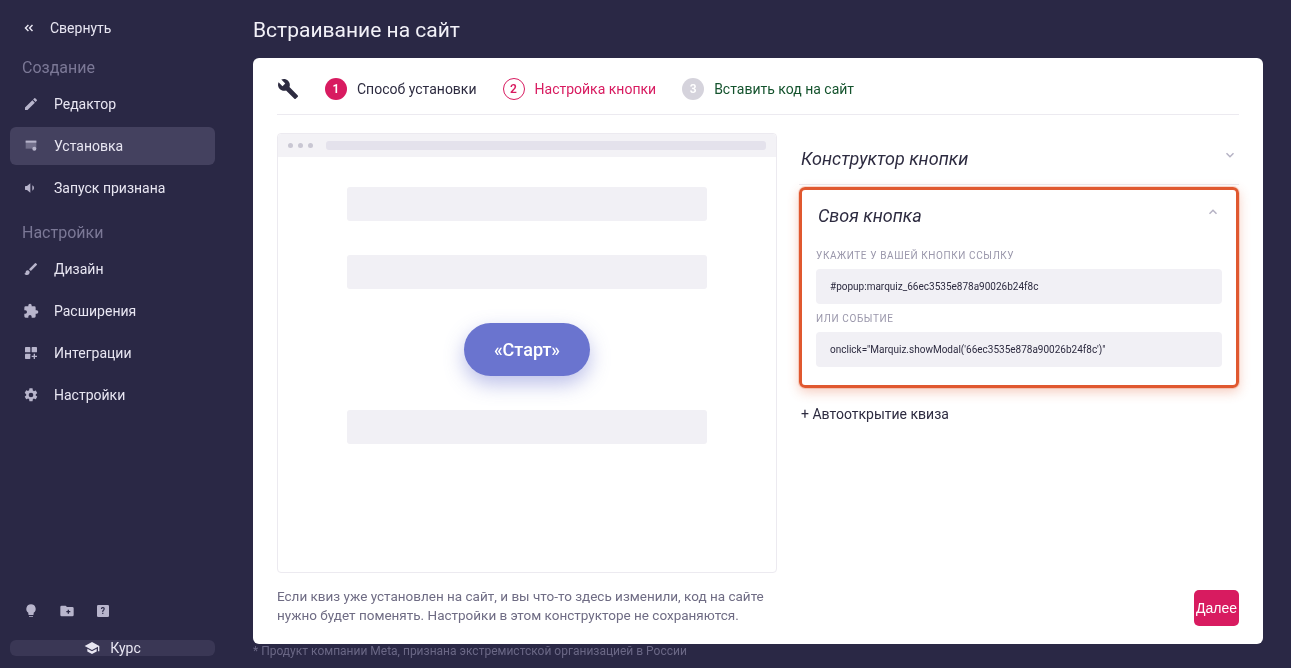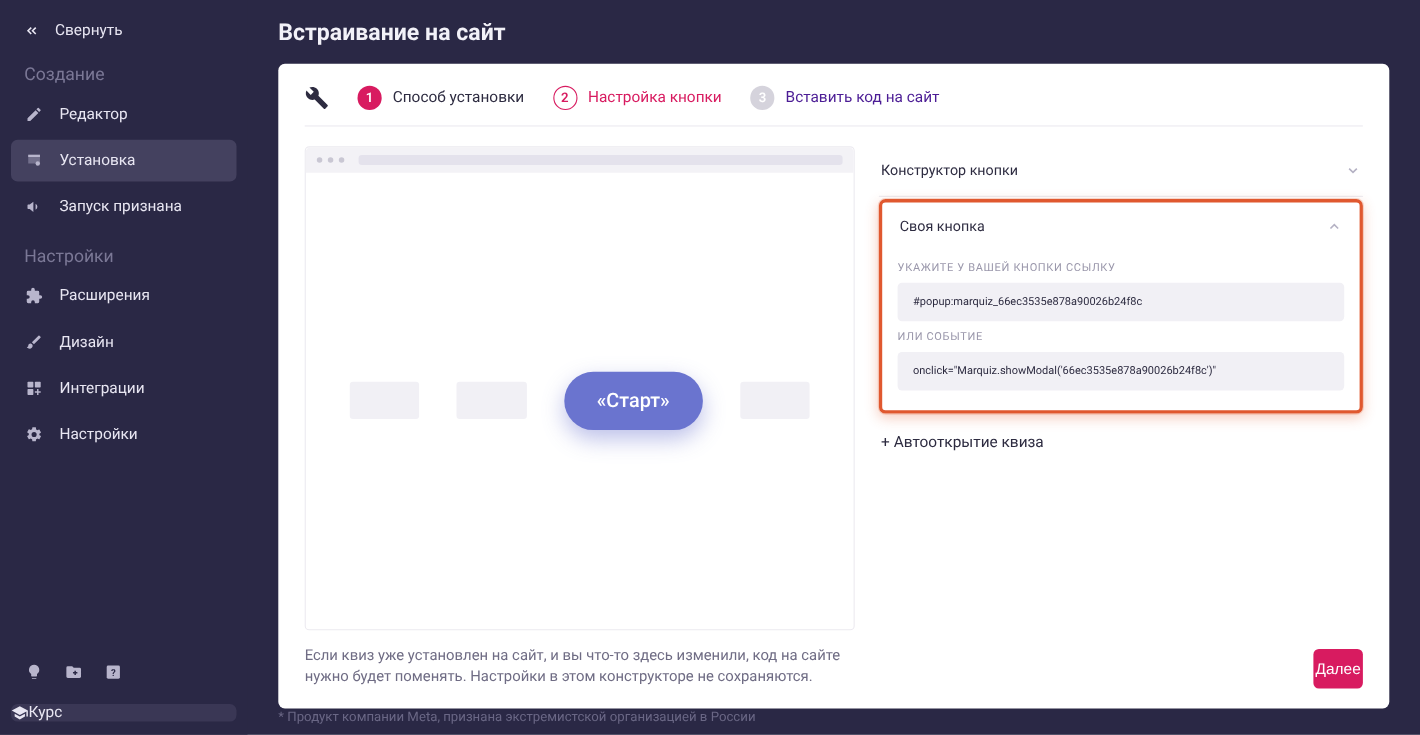--- a/index.html
+++ b/index.html
@@ -70,36 +70,37 @@
     height: 18px;
     color: #b8b5cc;
     cursor: pointer;
     display:flex;align-items:center;justify-content:center;
   }
   .course-btn {
     background: #3a3755;
     border-radius: 6px;
     display: flex;
     align-items: center;
-    justify-content: flex-start;
+    justify-content: center;
+    gap: 10px;
     color: #e8e6f2;
     font-size: 14px;
     margin-top: 10px;
     cursor: pointer;
   }
   .main {
     flex: 1;
     padding: 18px 28px 10px;
     display: flex;
     flex-direction: column;
     overflow: hidden;
   }
   .page-title {
     font-size: 21px;
-    font-weight: 700;
+    font-weight: 400;
     color: #f2f1f8;
     margin-bottom: 16px;
   }
   .card {
     background: #fff;
     border-radius: 6px;
     flex: 1;
     color: #2d2b40;
     padding: 20px 24px 18px;
     display: flex;
@@ -127,21 +128,21 @@
     width: 22px; height: 22px;
     border-radius: 50%;
     display: flex; align-items: center; justify-content: center;
     font-size: 12px; font-weight: 600;
   }
   .step.done .num { background: #d81b60; color: #fff; }
   .step.done .lbl { color: #2d2b40; }
   .step.active .num { border: 1.5px solid #d81b60; color: #d81b60; }
   .step.active .lbl { color: #d81b60; }
   .step.pending .num { background: #d5d3dc; color: #fff; }
-  .step.pending .lbl { color: #4c1d95; }
+  .step.pending .lbl { color: #14532d; }
   .content-row {
     display: flex;
     gap: 22px;
     margin-top: 18px;
     flex: 1;
   }
   .preview {
     width: 500px;
     border: 1px solid #eceaf0;
     border-radius: 4px;
@@ -154,21 +155,21 @@
     border-radius: 4px 4px 0 0;
     padding: 7px 10px;
     display:flex; align-items:center; gap:5px;
   }
   .dot { width:5px;height:5px;border-radius:50%;background:#c9c7d3; }
   .addr { flex:1; height:9px; background:#e4e2ec; border-radius:3px; margin-left:8px;}
   .preview-body {
     flex:1;
     padding: 30px 40px;
     display:flex;
-    flex-direction:row;
+    flex-direction:column;
     gap: 34px;
     align-items:center;
   }
   .skel { width: 360px; height: 34px; background:#f1f0f5; border-radius:3px; }
   .start-btn {
     background: #6a74cf;
     color: #fff;
     border-radius: 999px;
     padding: 16px 30px;
     font-size: 18px;
@@ -179,23 +180,24 @@
     flex: 1;
     display: flex;
     flex-direction: column;
   }
   .acc-item {
     border-bottom: 1px solid #eceaf0;
   }
   .acc-head {
     display:flex; align-items:flex-start; justify-content:space-between;
     padding: 15px 2px;
-    font-size: 13px;
+    font-size: 18px;
     color: #2d2b40;
     cursor:pointer;
+    font-style:italic;
   }
   .chev { color:#b5b2c4; }
   .highlight-box {
     border: 3px solid #e0582f;
     border-radius: 6px;
     box-shadow: 0 0 0 1px rgba(224,88,47,.2), 0 4px 12px rgba(224,88,47,.3);
     padding: 0 14px 18px;
     margin: 2px 0;
   }
   .field-label {
@@ -287,33 +289,33 @@
         </svg>
     </span>
     <span>Запуск признана</span>
   </div>
 
   <div class="section-label">Настройки</div>
 
   <div class="nav-item">
     <span class="icon">
       <svg width="16" height="16" viewBox="0 0 24 24" fill="currentColor">
+          <path d="M7 14c-1.66 0-3 1.34-3 3 0 1.31-1.16 2-2 2 .92 1.22 2.49 2 4 2 2.21 0 4-1.79 4-4 0-1.66-1.34-3-3-3zm13.71-9.37l-1.34-1.34a.996.996 0 00-1.41 0L9 12.25 11.75 15l8.96-8.96a.996.996 0 000-1.41z"></path>
+        </svg>
+    </span>
+    <span>Дизайн</span>
+  </div>
+
+  <div class="nav-item">
+    <span class="icon">
+      <svg width="16" height="16" viewBox="0 0 24 24" fill="currentColor">
           <path d="M20.5 11H19V7a2 2 0 00-2-2h-4V3.5a2.5 2.5 0 10-5 0V5H4a2 2 0 00-2 2v4h1.5a2.5 2.5 0 110 5H2v4a2 2 0 002 2h4v-1.5a2.5 2.5 0 115 0V22h4a2 2 0 002-2v-4h1.5a2.5 2.5 0 100-5z"></path>
         </svg>
     </span>
     <span>Расширения</span>
-  </div>
-
-  <div class="nav-item">
-    <span class="icon">
-      <svg width="16" height="16" viewBox="0 0 24 24" fill="currentColor">
-          <path d="M7 14c-1.66 0-3 1.34-3 3 0 1.31-1.16 2-2 2 .92 1.22 2.49 2 4 2 2.21 0 4-1.79 4-4 0-1.66-1.34-3-3-3zm13.71-9.37l-1.34-1.34a.996.996 0 00-1.41 0L9 12.25 11.75 15l8.96-8.96a.996.996 0 000-1.41z"></path>
-        </svg>
-    </span>
-    <span>Дизайн</span>
   </div>
 
   <div class="nav-item">
     <span class="icon">
       <svg width="16" height="16" viewBox="0 0 24 24" fill="currentColor">
           <rect x="3" y="3" width="8" height="8" rx="1"></rect>
           <rect x="13" y="3" width="8" height="8" rx="1"></rect>
           <rect x="3" y="13" width="8" height="8" rx="1"></rect>
           <path d="M17 13v8M13 17h8" stroke="currentColor" stroke-width="2"></path>
         </svg>

